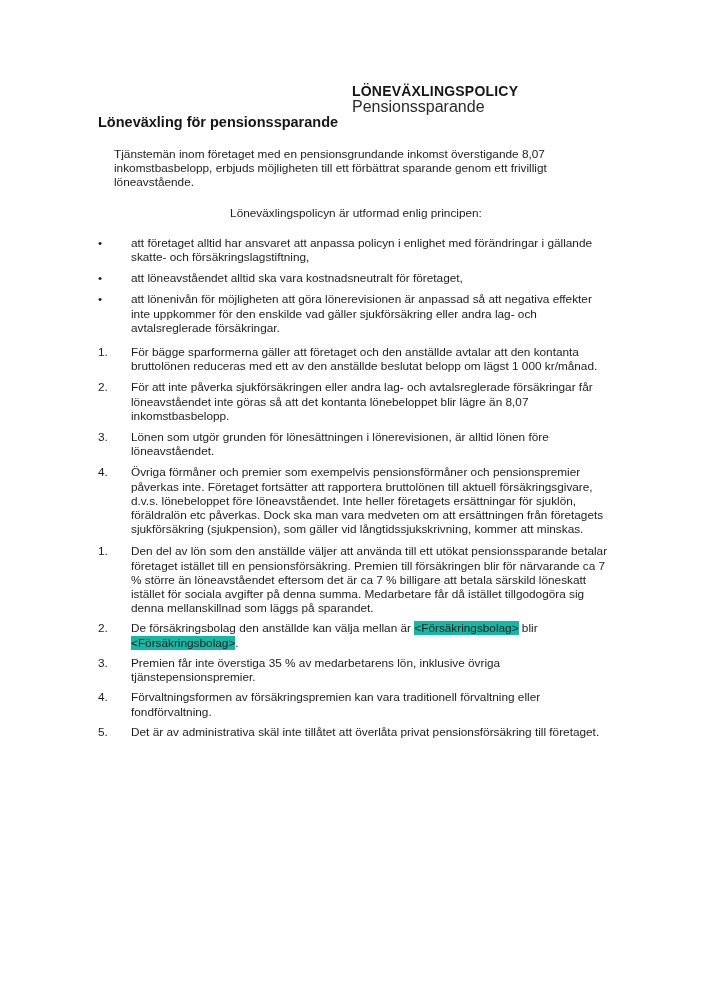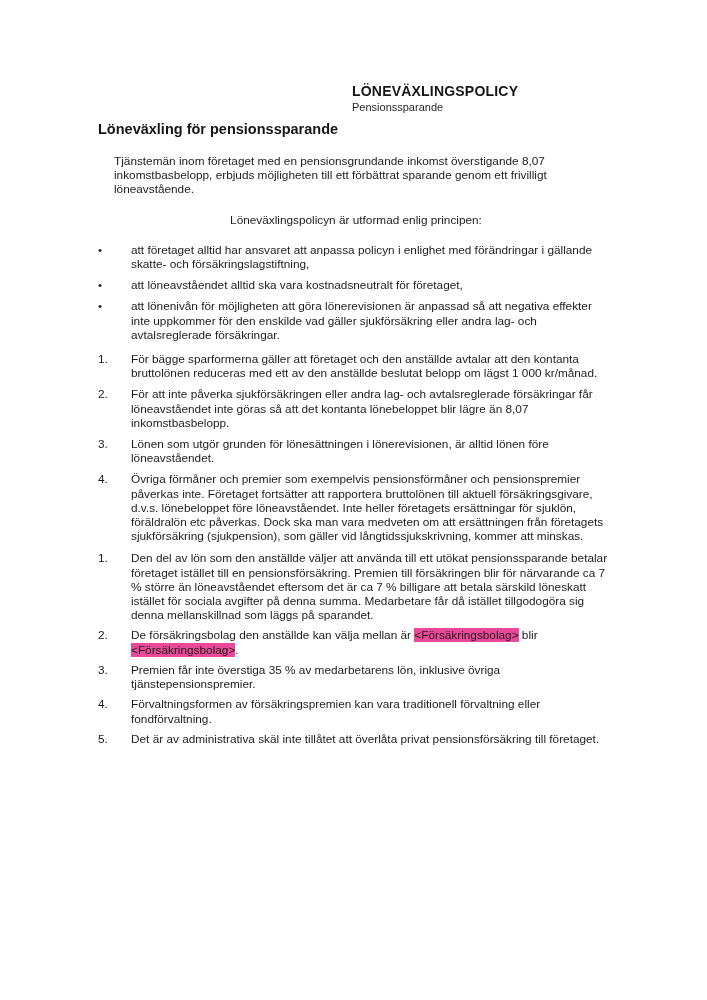--- a/index.html
+++ b/index.html
@@ -22,28 +22,28 @@
     top: 83px;
   }
   .doc-title {
     font-size: 14px;
     font-weight: bold;
     letter-spacing: 0.2px;
     line-height: 16px;
     color: #151515;
   }
   .doc-subtitle {
-    font-size: 11px;
+    font-size: 16px;
     line-height: 16px;
     color: #2a2a2a;
   }
   .content {
     position: absolute;
     left: 98px;
-    top: 15px;
+    top: 8px;
     width: 516px;
     padding-top: 106px;
     font-size: 11.8px;
     line-height: 14.2px;
   }
   .h-main {
     font-size: 14.5px;
     font-weight: bold;
     line-height: 17px;
     margin: 0;
@@ -70,21 +70,21 @@
   .doc-list.ol2 .li { margin-bottom: 6px; }
   .li:last-child { margin-bottom: 0; }
   .marker {
     width: 33px;
     flex-shrink: 0;
   }
   .li-text {
     flex: 1;
   }
   .hl {
-    background: #ec4899;
+    background: #14b8a6;
   }
   .footer {
     position: absolute;
     top: 941px;
     right: 44px;
     font-size: 10px;
     line-height: 14px;
     color: #7f1d1d;
     margin-top: 48px;
   }

